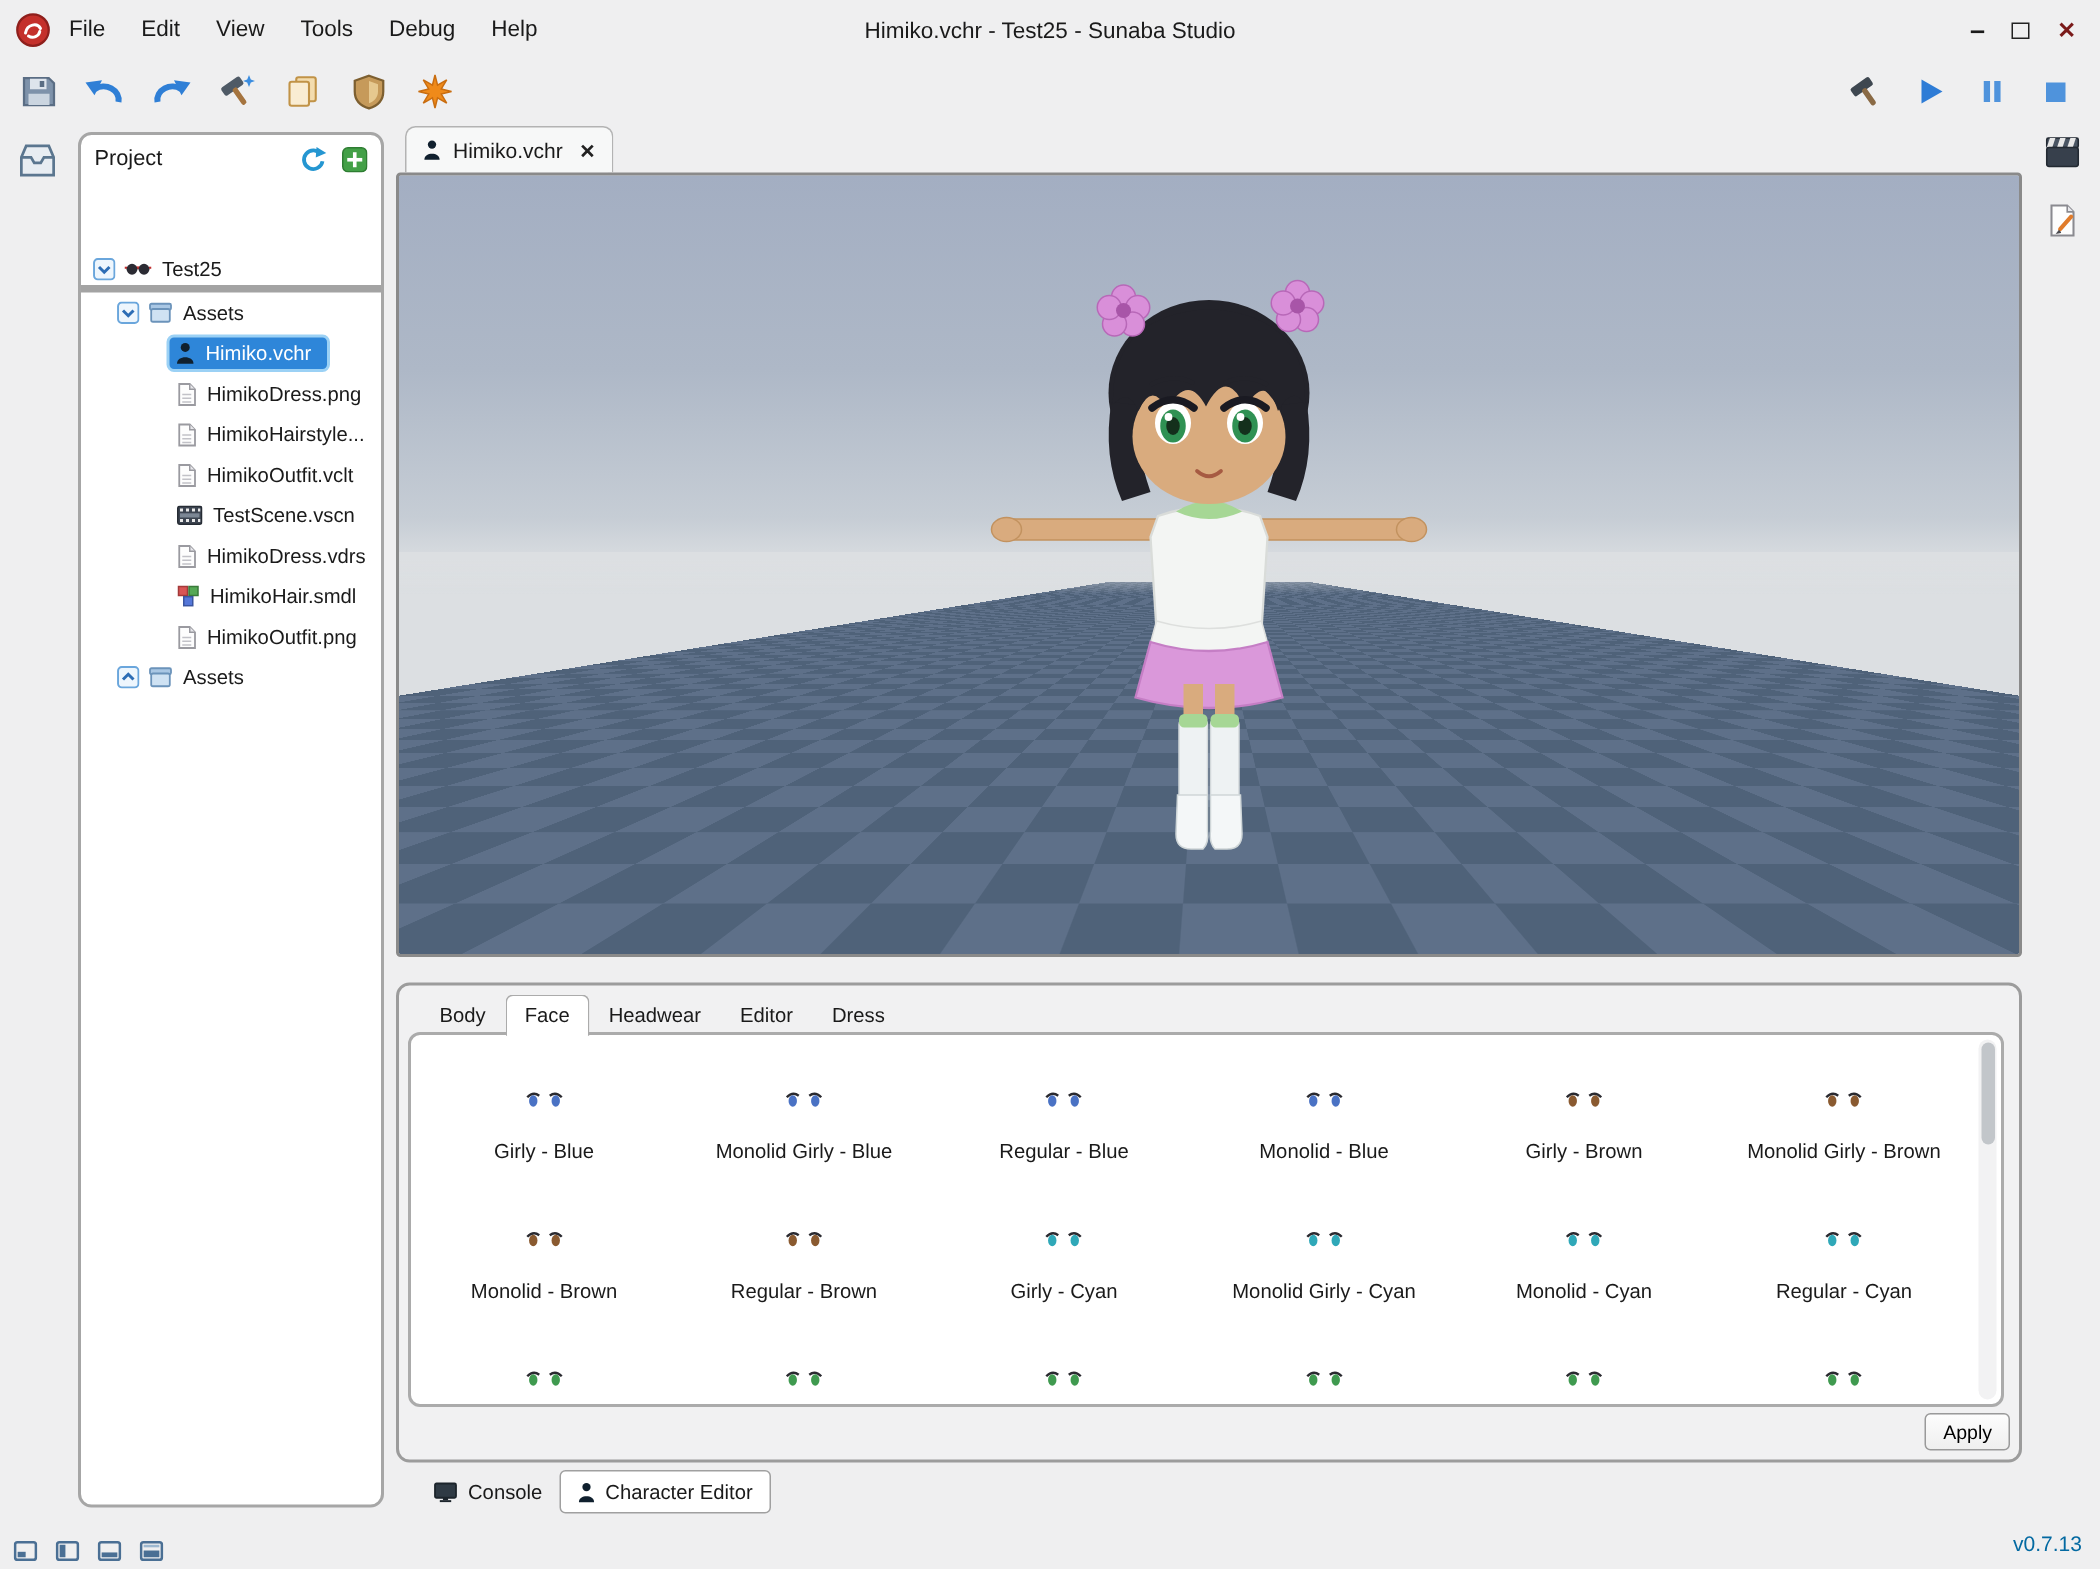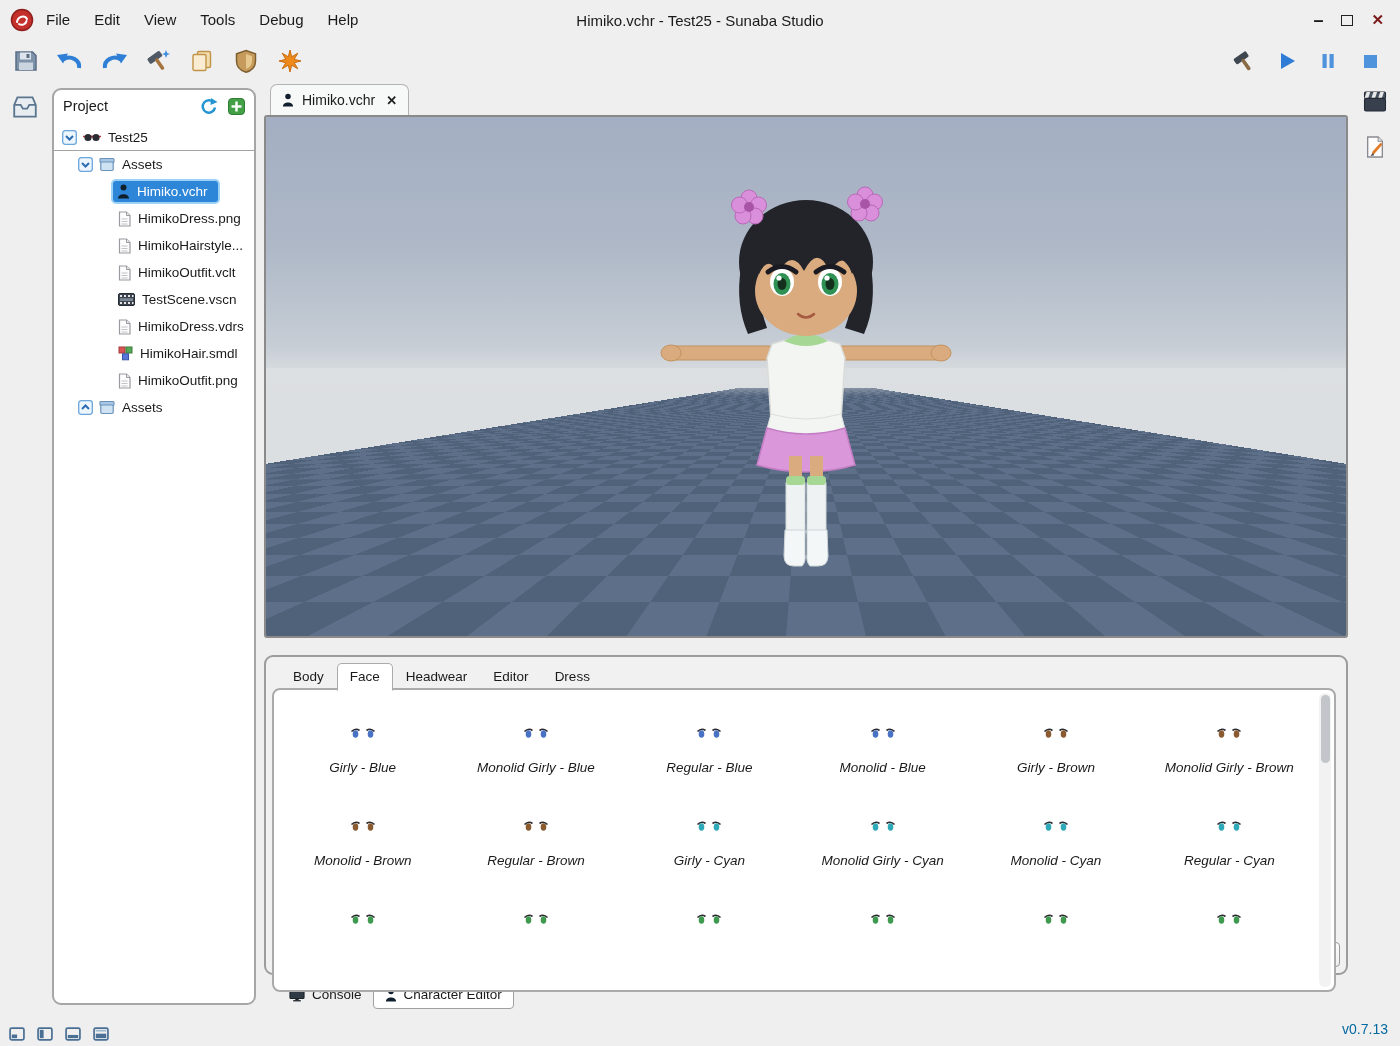--- a/index.html
+++ b/index.html
@@ -30,21 +30,21 @@
   .version { position:absolute; right:12px; bottom:9px; font-size:14px; color:#0369a1; }
 
   
   .project-panel { position:absolute; left:52px; top:88px; width:204px; height:917px; background:#fff;
                    border:2px solid #a6a6a6; border-radius:9px; overflow:hidden; }
   .project-header { height:30px; display:flex; align-items:center; padding:2px 9px 0 9px; }
   .project-title { font-size:14.5px; }
   .ph-spacer { flex:1; }
   .tree { font-size:13.5px; padding-top:4px; }
   .tree-row { height:27px; display:flex; align-items:center; }
-  .tree-row.sep { border-bottom:1px solid #a3a3a3; }
+  .tree-row.sep { border-bottom:5px solid #a3a3a3;margin-top:44px; }
   .exp { width:15px; height:15px; flex:0 0 auto; }
   .ticon { flex:0 0 auto; display:flex; }
   .tlabel { margin-left:7px; white-space:nowrap; }
   .ml8 { margin-left:8px; } .ml24 { margin-left:24px; } .ml64 { margin-left:64px; }
   .icon-after-exp { margin-left:6px; }
   .tree-sel { display:flex; align-items:center; margin-left:57px; background:#2e86d9; border:2px solid #9bd1f5;
               border-radius:5px; color:#fff; height:25px; padding:0 10px 0 4px; }
   .tree-sel .tlabel { color:#fff; }
 
   
@@ -65,22 +65,22 @@
   .haze { position:absolute; left:0; right:0; top:251px; height:28px;
           background:linear-gradient(#dcdfe2 20%, rgba(220,223,226,0)); }
   .character { position:absolute; left:50%; margin-left:-150px; bottom:58px; }
 
   
   .char-panel { position:absolute; left:264px; top:655px; width:1084px; height:320px; background:#f1f1f2;
                 border:2px solid #9c9c9c; border-radius:9px; }
   .char-tabs { display:flex; margin:6px 0 0 14px; height:28px; position:relative; z-index:3;text-align:right; }
   .char-tab { font-size:13.5px; padding:5px 12px 0 12px; height:28px; border:1px solid transparent; }
   .char-tab.active { background:#fff; border-color:#ababab #ababab #fff #ababab; border-radius:5px 5px 0 0; }
-  .faces-panel { position:absolute; left:6px; top:31px; width:1064px; height:304px; background:#fff;
-                 border:2px solid #ababab; border-radius:8px; overflow:hidden; z-index:2;font-style:italic; }
+  .faces-panel { position:absolute; left:6px; top:31px; width:1064px; height:250px; background:#fff;
+                 border:2px solid #ababab; border-radius:8px; overflow:hidden; z-index:2; }
   .faces-grid { position:absolute; left:2px; top:0; right:18px; bottom:0; display:grid;
                 grid-template-columns:repeat(6,1fr); grid-auto-rows:93px; padding-top:6px; overflow:hidden; }
   .face-cell { display:flex; flex-direction:column; align-items:center; padding-top:30px; }
   .face-label { margin-top:21px; font-size:13.5px; white-space:nowrap; }
   .faces-scroll { position:absolute; top:3px; bottom:3px; right:3px; width:12px; background:#f2f2f3;
                   border-radius:6px; }
   .faces-thumb { position:absolute; top:2px; left:1.5px; width:9px; height:68px; background:#c2c6ca; border-radius:5px; }
   .apply-btn { position:absolute; right:6px; bottom:6px; padding:4px 11px; font-size:13px;
                background:linear-gradient(#fdfdfd,#efefef); border:1px solid #9a9a9a; border-radius:4px; }
 

